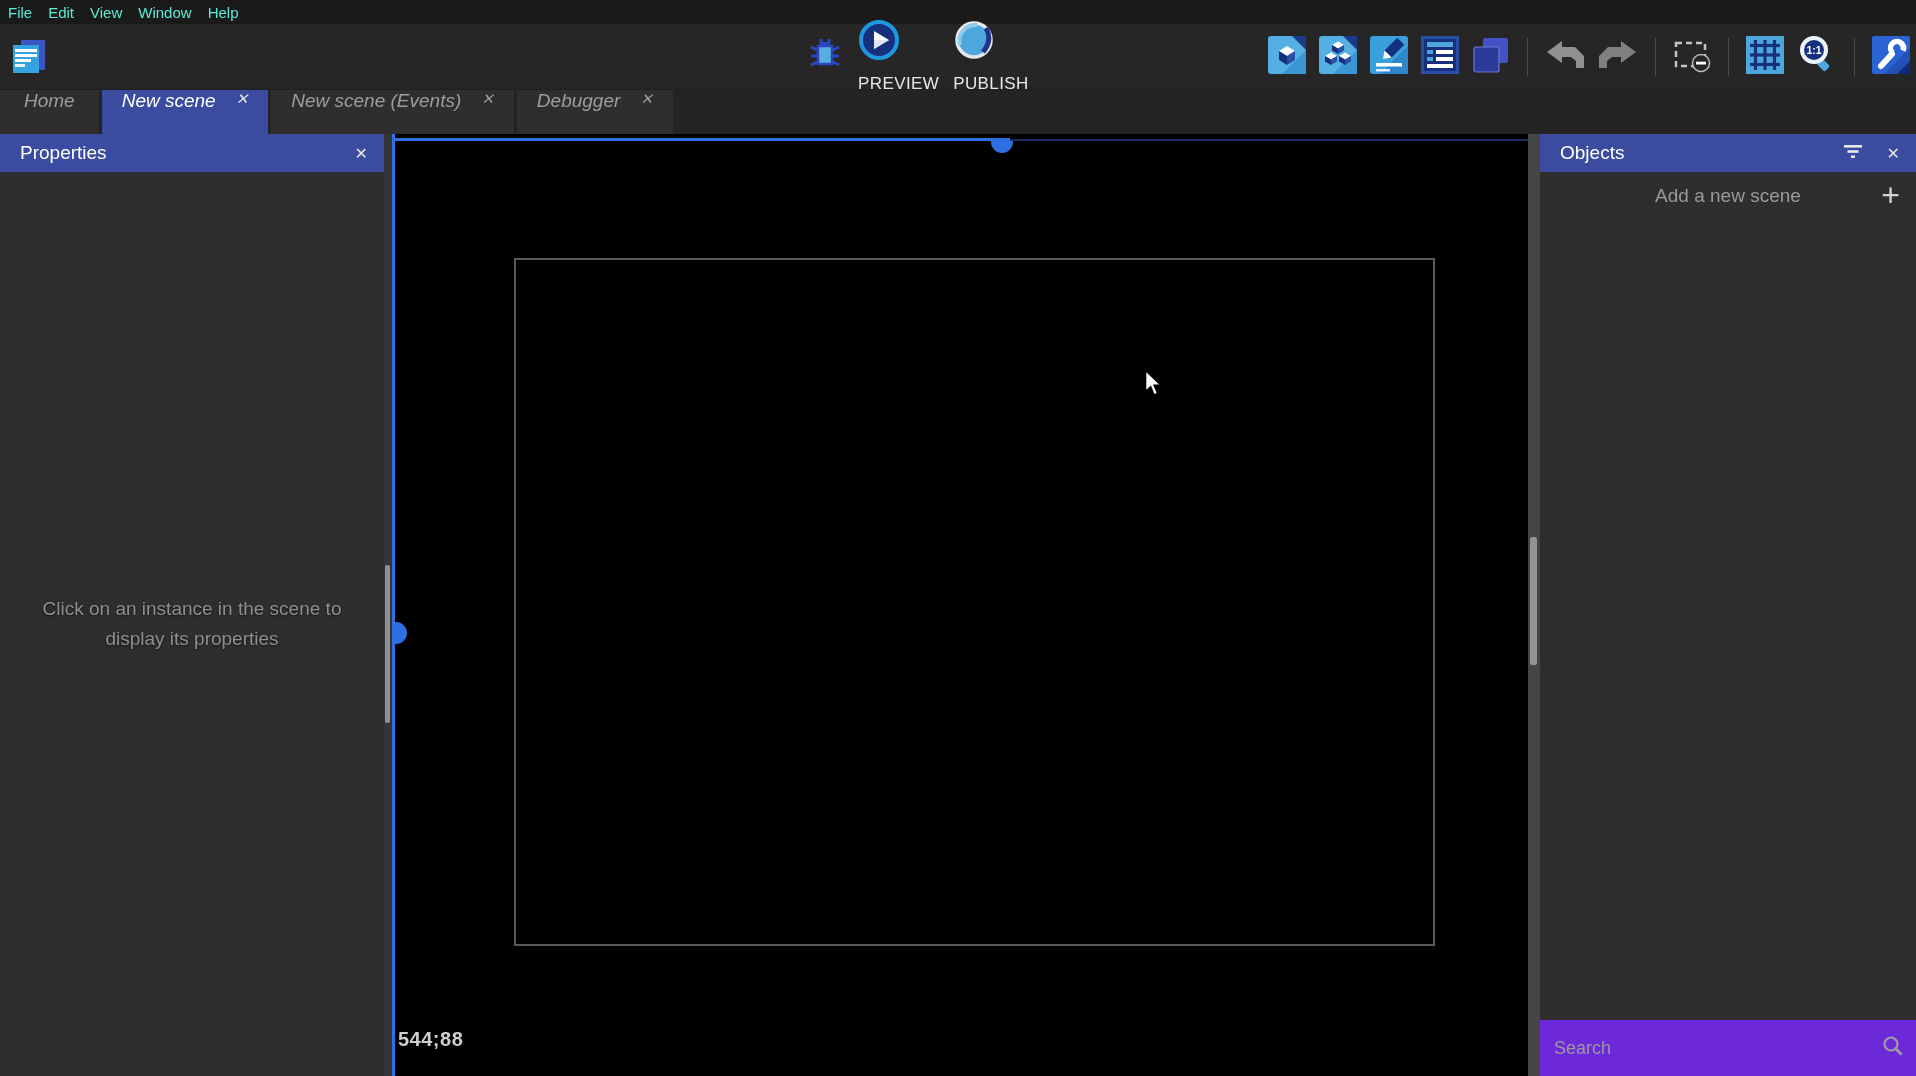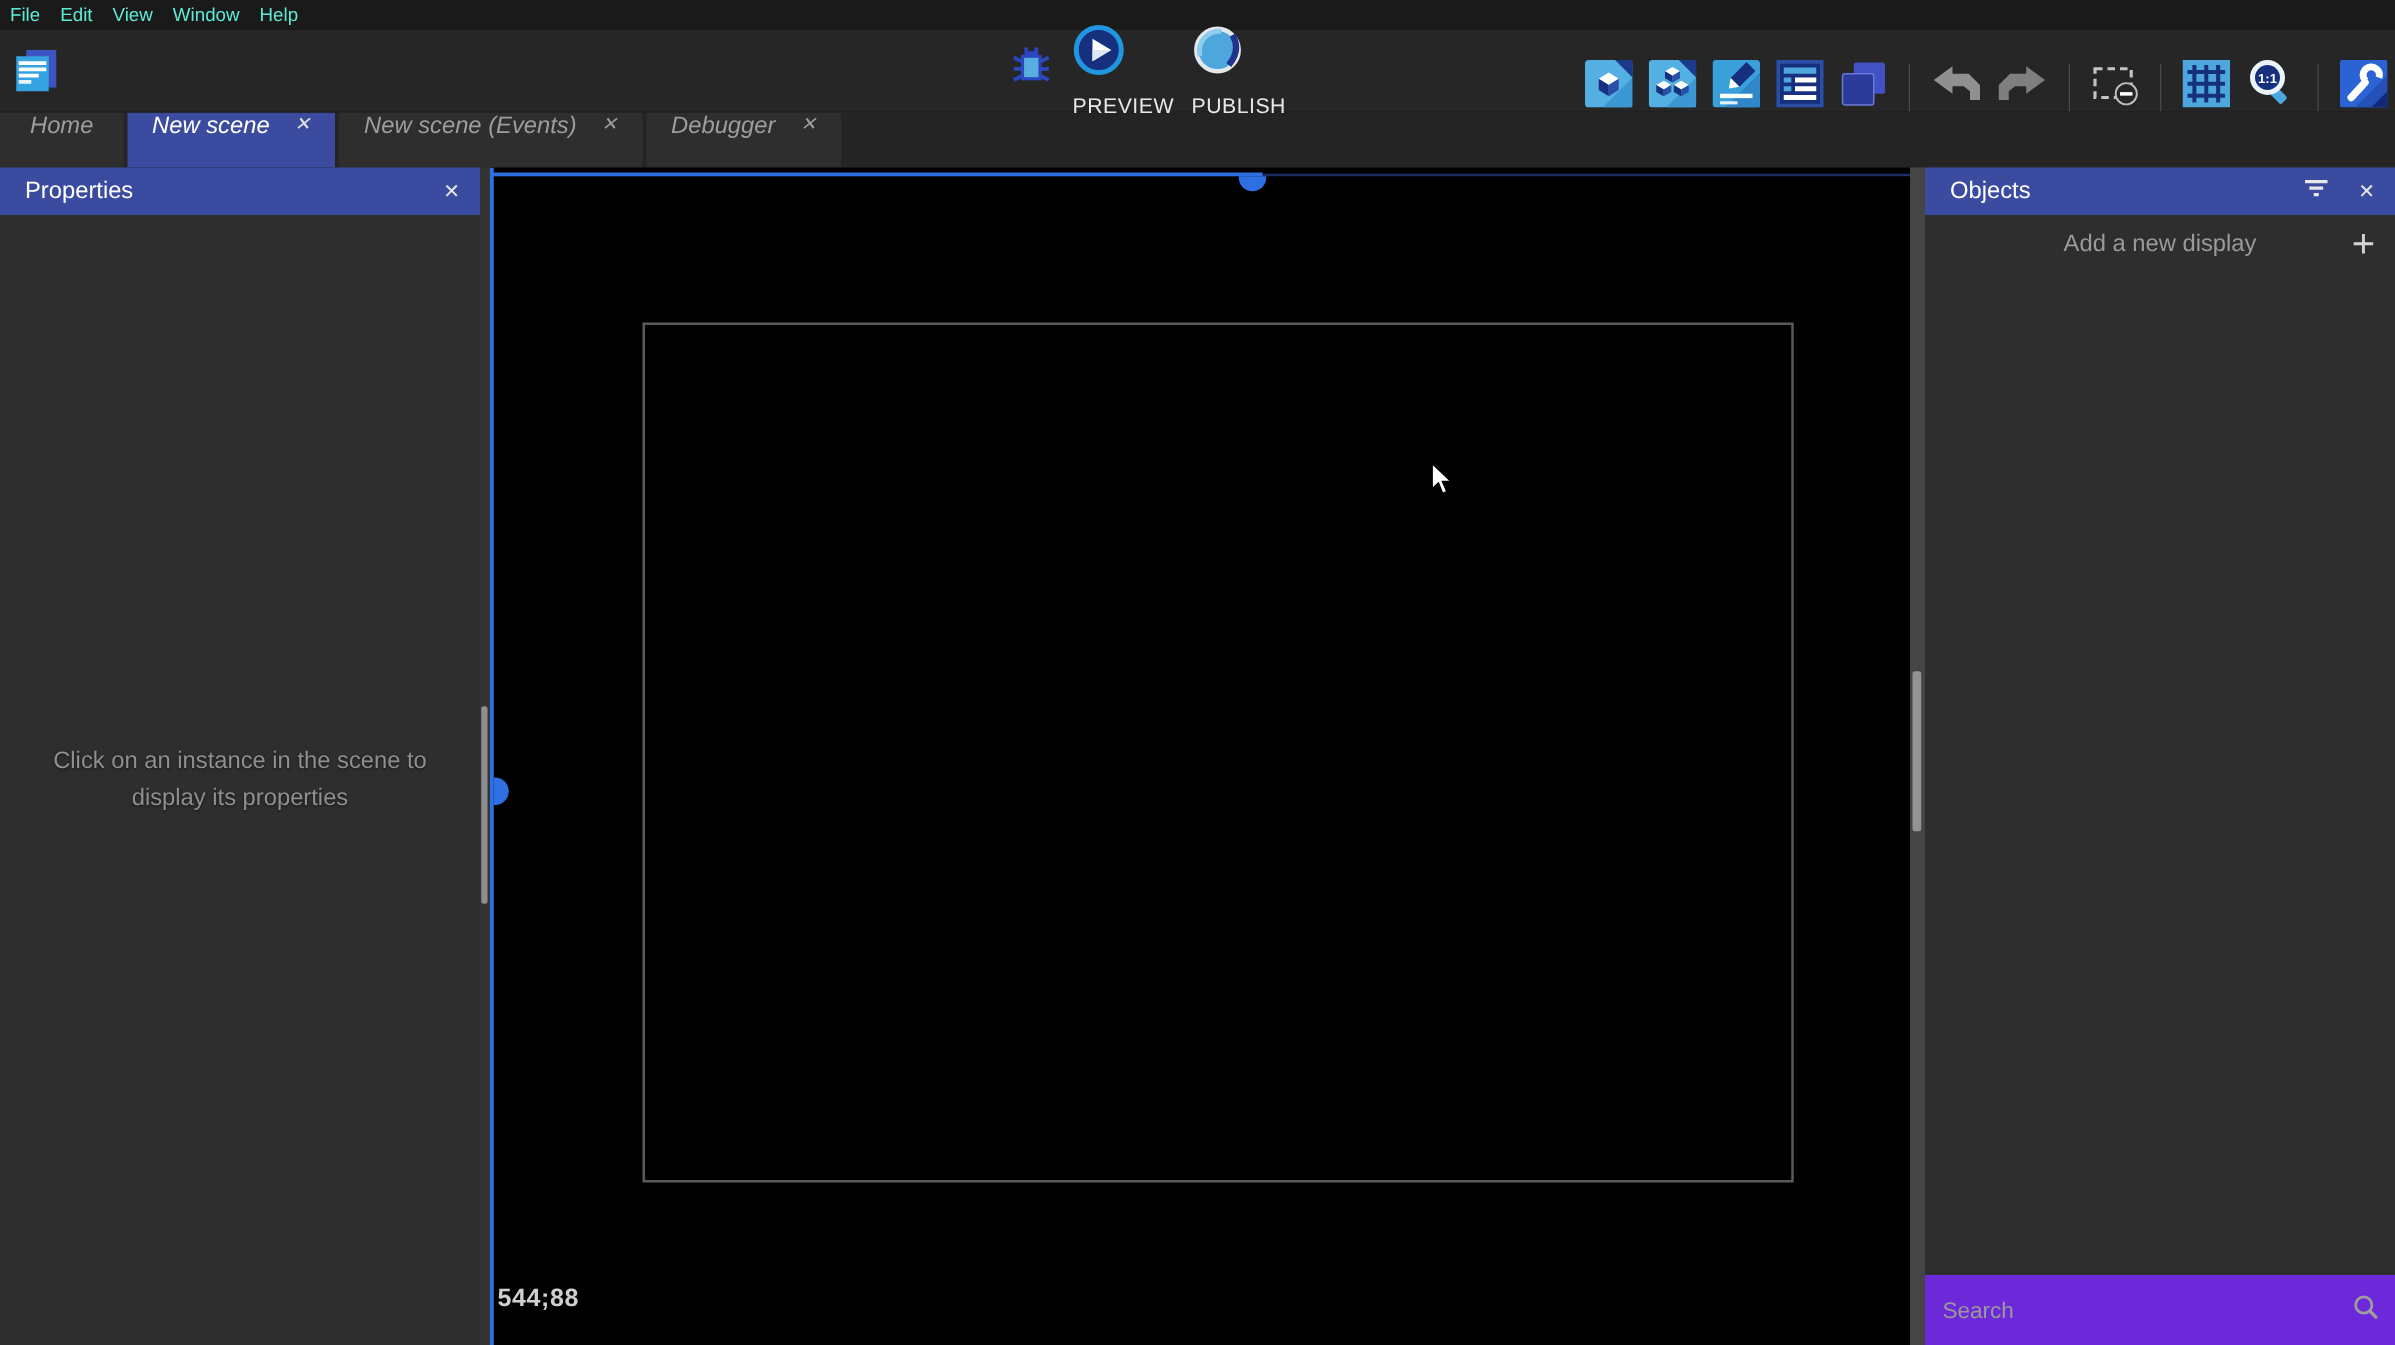--- a/index.html
+++ b/index.html
@@ -19,21 +19,21 @@
   
   .toolbar { height:66px; background:#262626; position:relative; border-bottom:1px solid #1f1f1f; }
   .toolbar .logo { position:absolute; left:8px; top:13px; }
   .toolbar-center {
     position:absolute; left:806px; top:0; height:100%;
     display:flex; align-items:center; gap:14px;
   }
   .tb-btn { display:flex; align-items:flex-start; gap:9px; cursor:pointer;flex-direction:column; }
   .tb-label { font-size:17px; color:#e8e8e8; letter-spacing:0.4px; }
   .toolbar-right {
-    position:absolute; right:6px; top:13px; height:100%;
+    position:absolute; right:6px; top:0; height:100%;
     display:flex; align-items:center; gap:13px;
   }
   .tb-sep { width:1px; height:38px; background:#4a4a4a; margin:0 4px; }
   .tb-icon { cursor:pointer; display:block; }
   
   .tabbar { height:44px; background:#242424; display:flex; align-items:stretch; }
   .tab {
     background:#2e2e2e; color:#9d9d9d; font-size:19px;
     display:flex; align-items:flex-start; padding:0 20px; margin-right:3px;
     cursor:pointer; white-space:nowrap;font-style:italic;
@@ -345,21 +345,21 @@
           <svg width="20" height="16" viewBox="0 0 20 16">
             <rect x="1" y="2" width="18" height="2.6" fill="#e8e8e8"></rect>
             <rect x="4.5" y="7.2" width="11" height="2.6" fill="#e8e8e8"></rect>
             <rect x="8" y="12.4" width="4" height="2.6" fill="#e8e8e8"></rect>
           </svg>
         </span>
         <span class="ph-close">✕</span>
       </span>
     </div>
     <div class="add-row">
-      <span class="add-label">Add a new display</span>
+      <span class="add-label">Add a new scene</span>
       <span class="add-plus">+</span>
     </div>
     <div class="rp-spacer"></div>
     <div class="search-bar">
       <input type="text" placeholder="Search" style="">
       <span class="sicon">
         <svg width="22" height="22" viewBox="0 0 22 22">
           <circle cx="9" cy="9" r="6.5" fill="none" stroke="#9e9e9e" stroke-width="2.2"></circle>
           <line x1="14" y1="14" x2="19.5" y2="19.5" stroke="#9e9e9e" stroke-width="2.6"></line>
         </svg>

